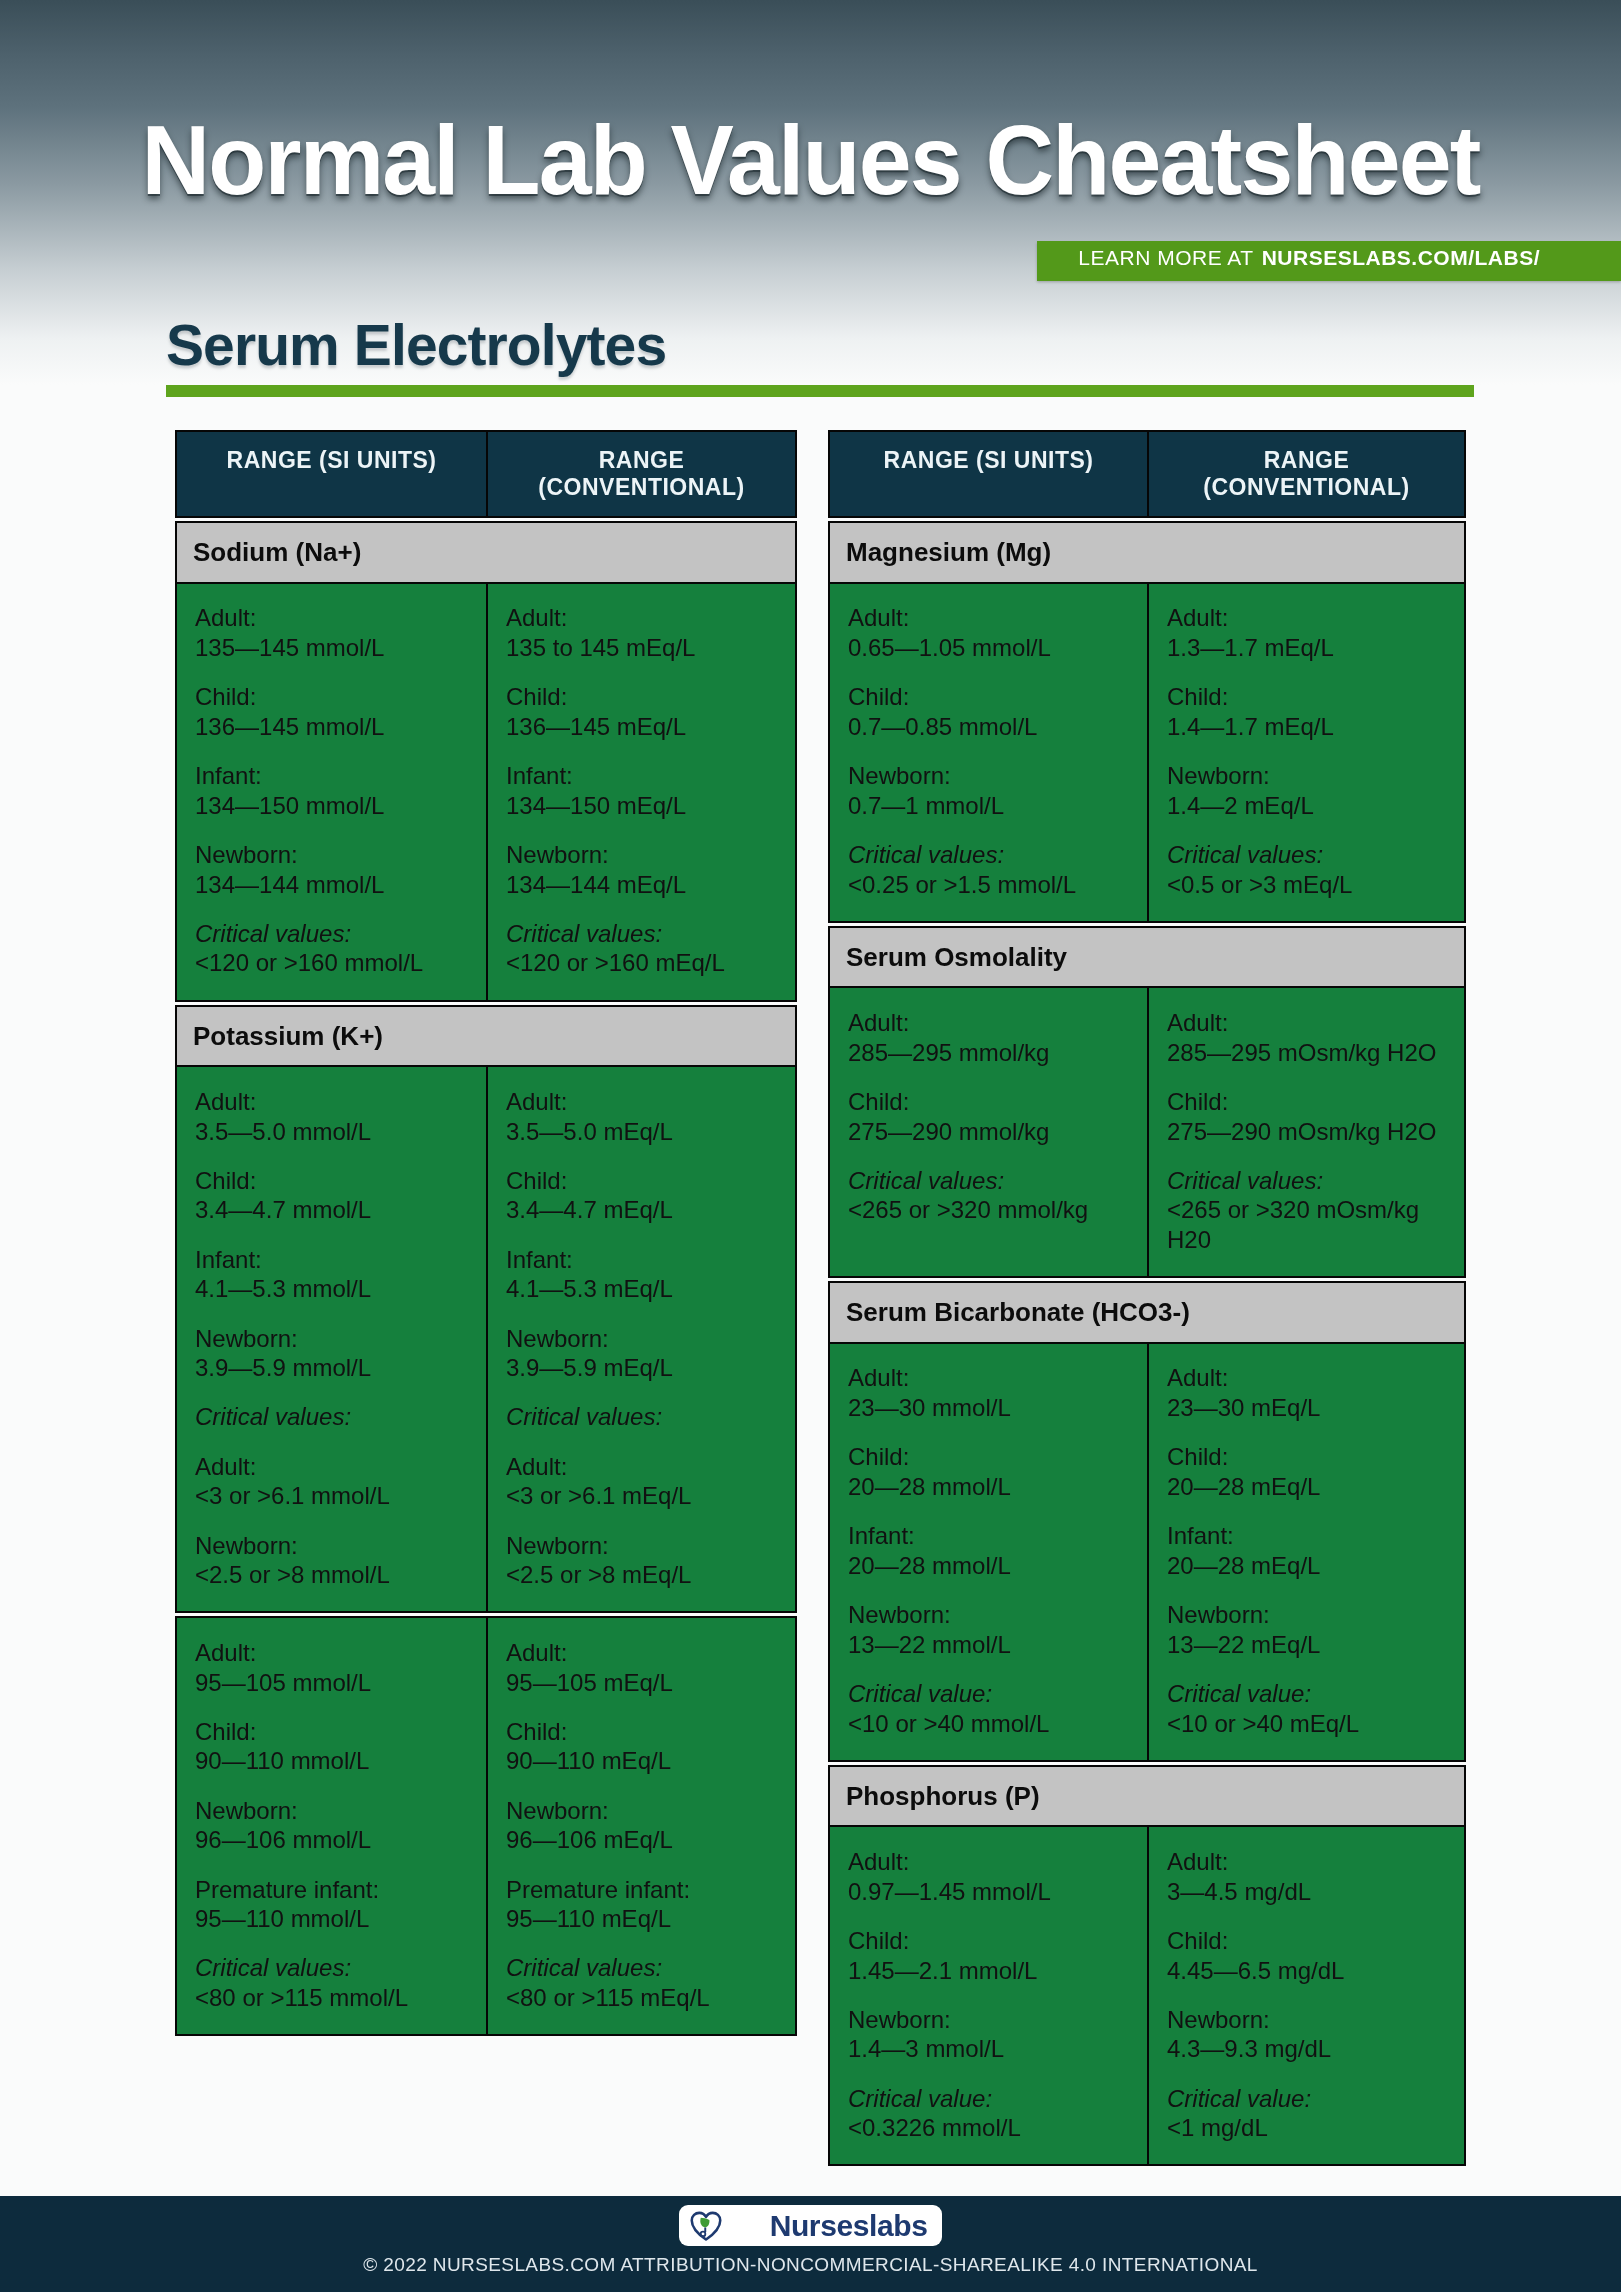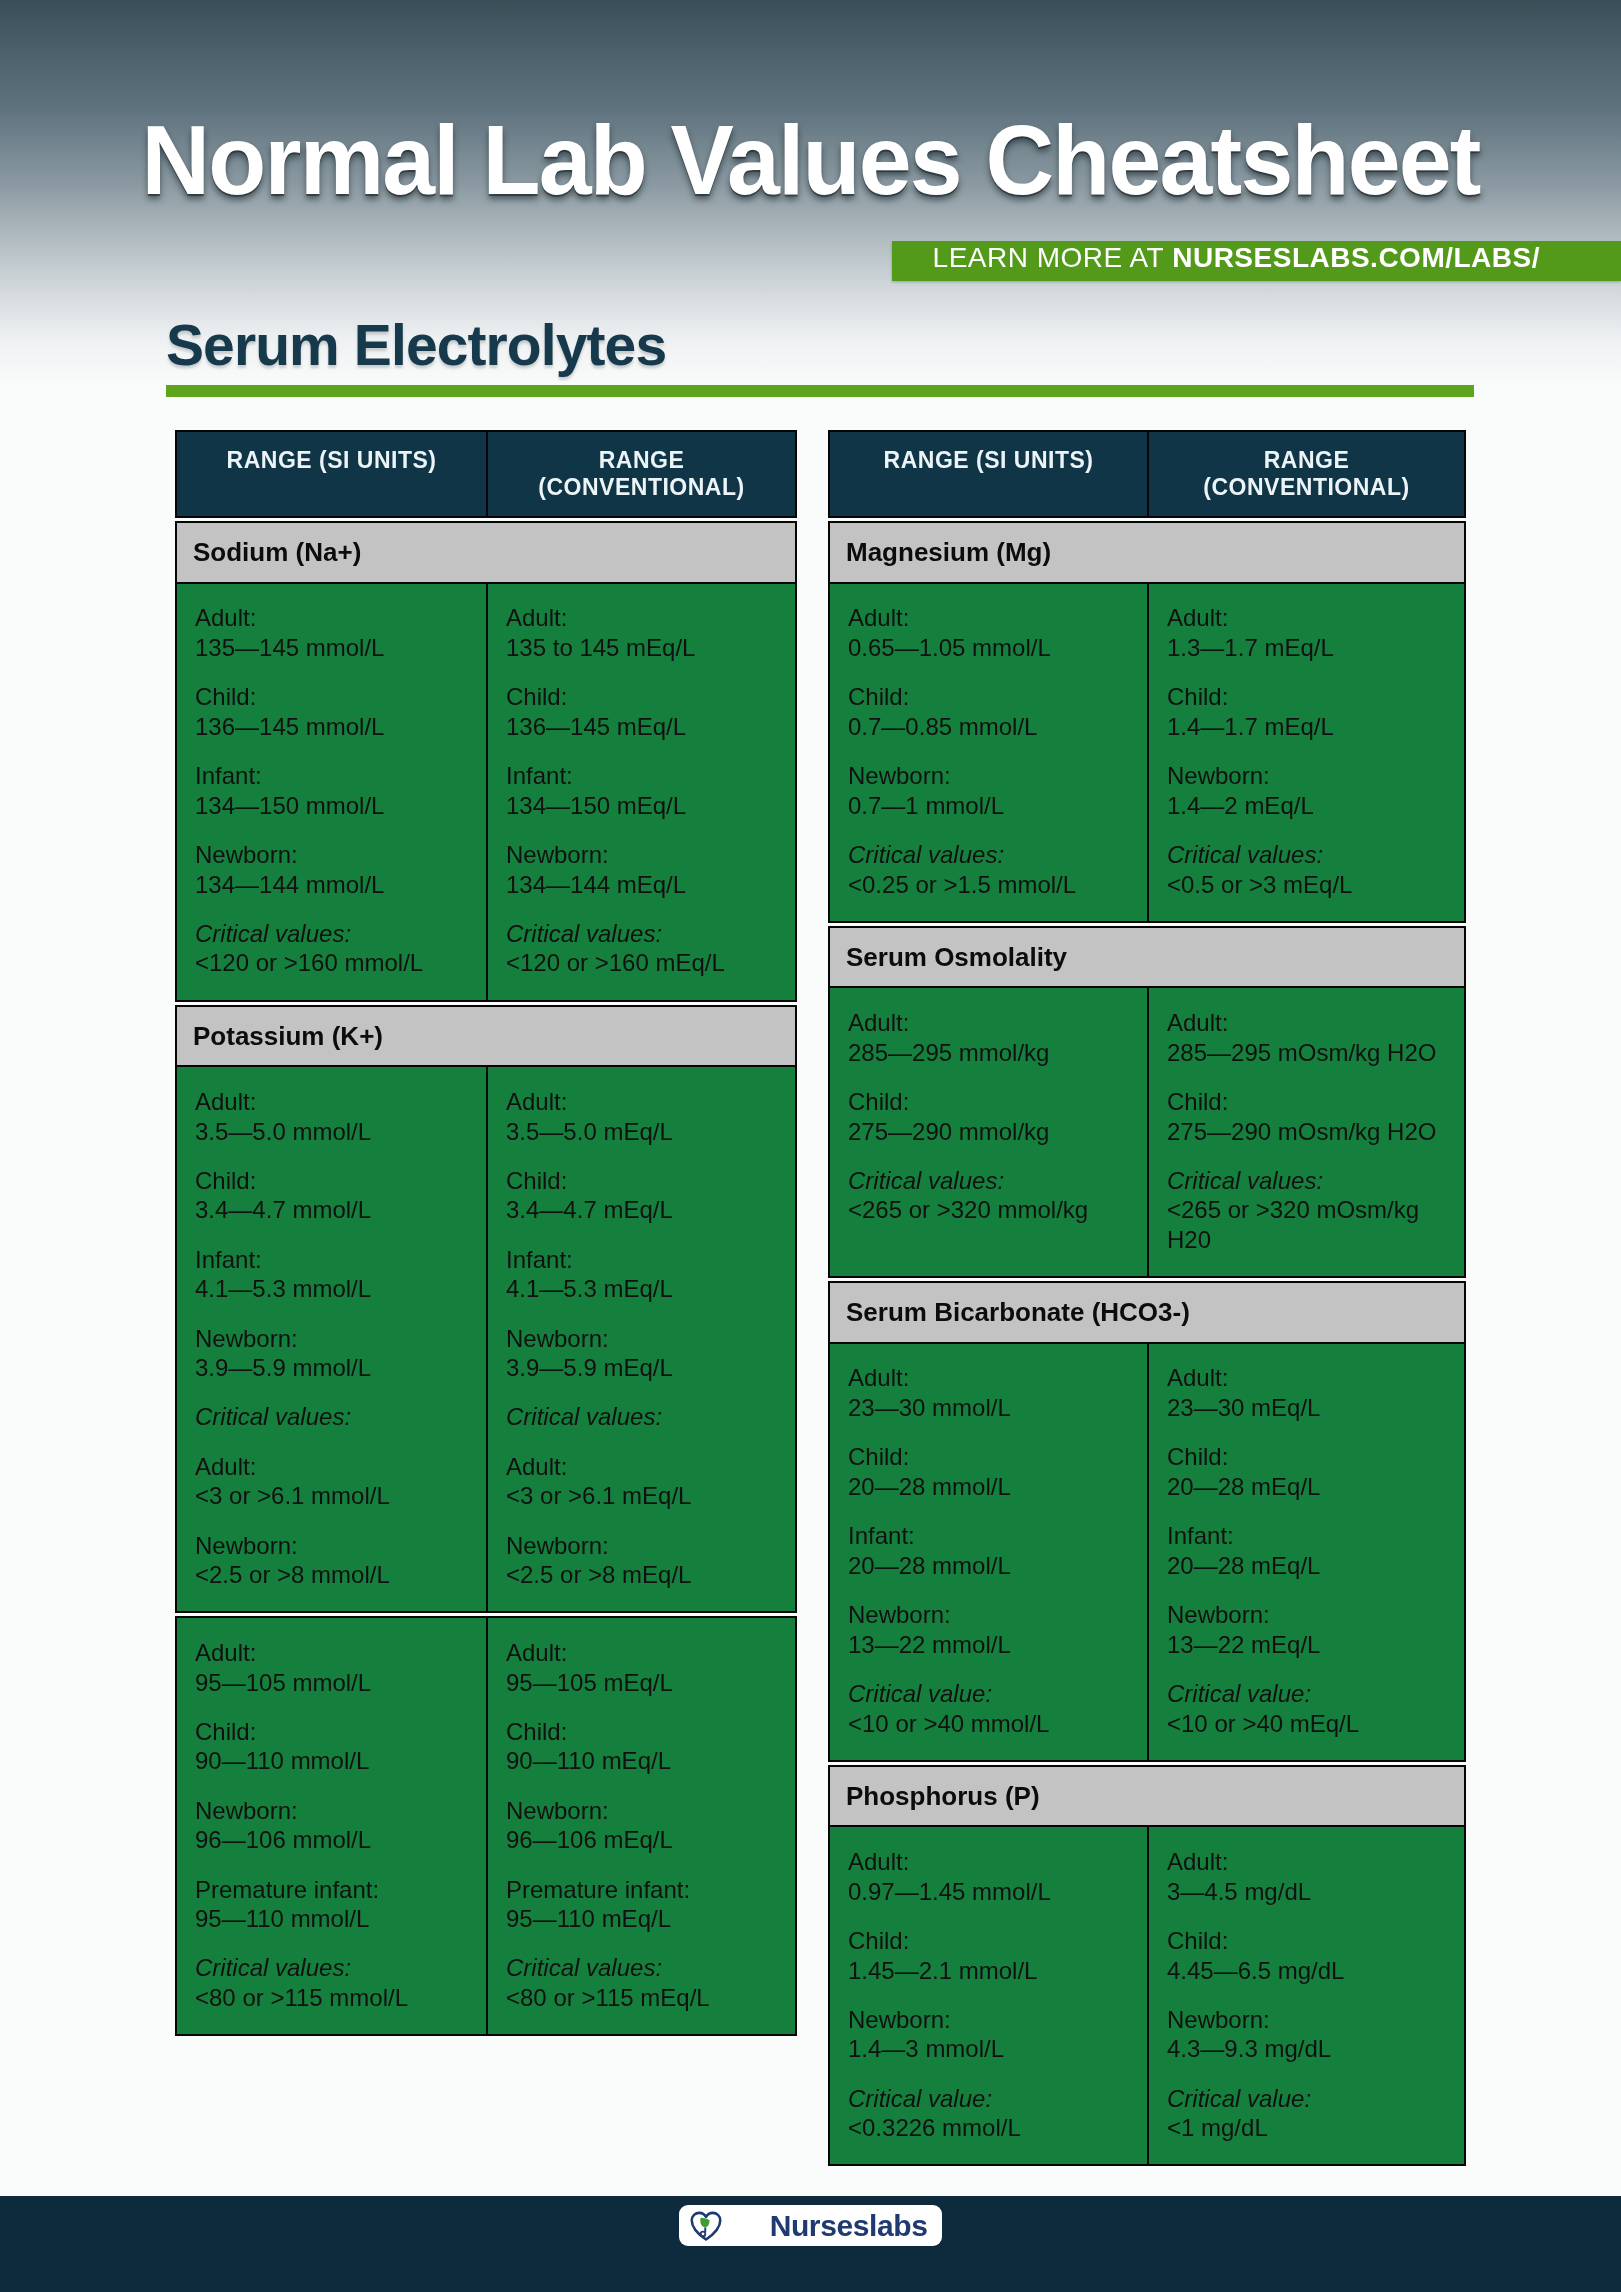--- a/index.html
+++ b/index.html
@@ -25,21 +25,21 @@
     color:#ffffff;
     text-shadow:0 4.5px 6.3px rgba(15,25,30,0.55), 0 1.8px 0 rgba(40,55,62,0.6);
     transform:scaleY(1.04);
   }
   .learn-banner {
     position:absolute; right:0; top:241px; height:40px;
     background:#53991a;
     border-bottom:2.7px solid #47831401;
     display:flex; align-items:center;
     padding:0 81px 4px 41px;
-    color:#ffffff; font-size:28px; letter-spacing:0.5px;
+    color:#ffffff; font-size:21px; letter-spacing:0.5px;
     box-shadow:0 1.8px 2.7px rgba(0,0,0,0.25);
     white-space:nowrap;
   }
   .learn-banner .bold { font-weight:bold; margin-left:8px; }
 
   
   .section-head {
     position:absolute; left:166px; top:312px;
     font-size:57px; font-weight:bold; color:#16394b;
     letter-spacing:-0.9px;
@@ -462,14 +462,15 @@
 <div class="footer">
   <div class="logo-box">
     <svg viewBox="0 0 48 48">
       <path d="M24 42 C11 33 5 25.5 5 16.5 C5 10.5 9.8 6.5 15 6.5 C18.8 6.5 22.2 8.6 24 12 C25.8 8.6 29.2 6.5 33 6.5 C38.2 6.5 43 10.5 43 16.5 C43 25.5 37 33 24 42 Z" fill="none" stroke="#1e3a70" stroke-width="3.4" stroke-linejoin="round"></path>
       <path d="M17 13 C15 20 18 25 23 26 C27 25 29 21 28.5 16 C25 14 20 13 17 13 Z" fill="#3f9b35"></path>
       <path d="M23 26 L23 32" stroke="#1e3a70" stroke-width="2.6" fill="none"></path>
       <circle cx="20" cy="34.5" r="3.1" fill="none" stroke="#1e3a70" stroke-width="2.4"></circle>
     </svg>
     <span class="logo-text">Nurseslabs</span>
   </div>
+  <div class="copyright">© 2022 NURSESLABS.COM ATTRIBUTION-NONCOMMERCIAL-SHAREALIKE 4.0 INTERNATIONAL</div>
 </div>
 
 
 </body></html>

